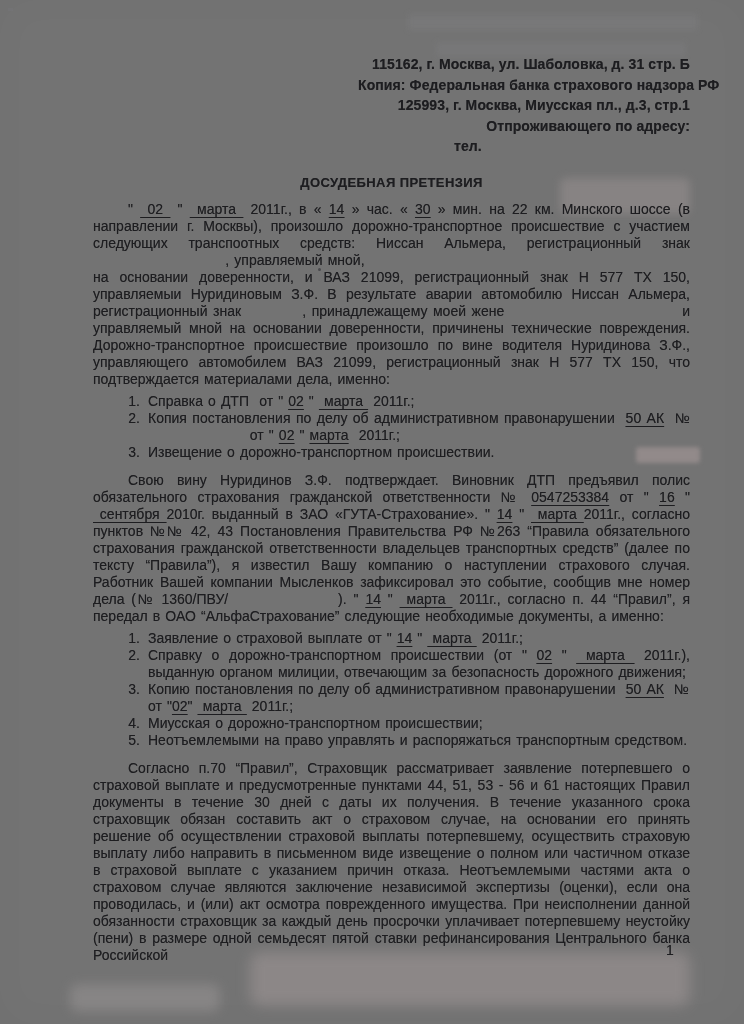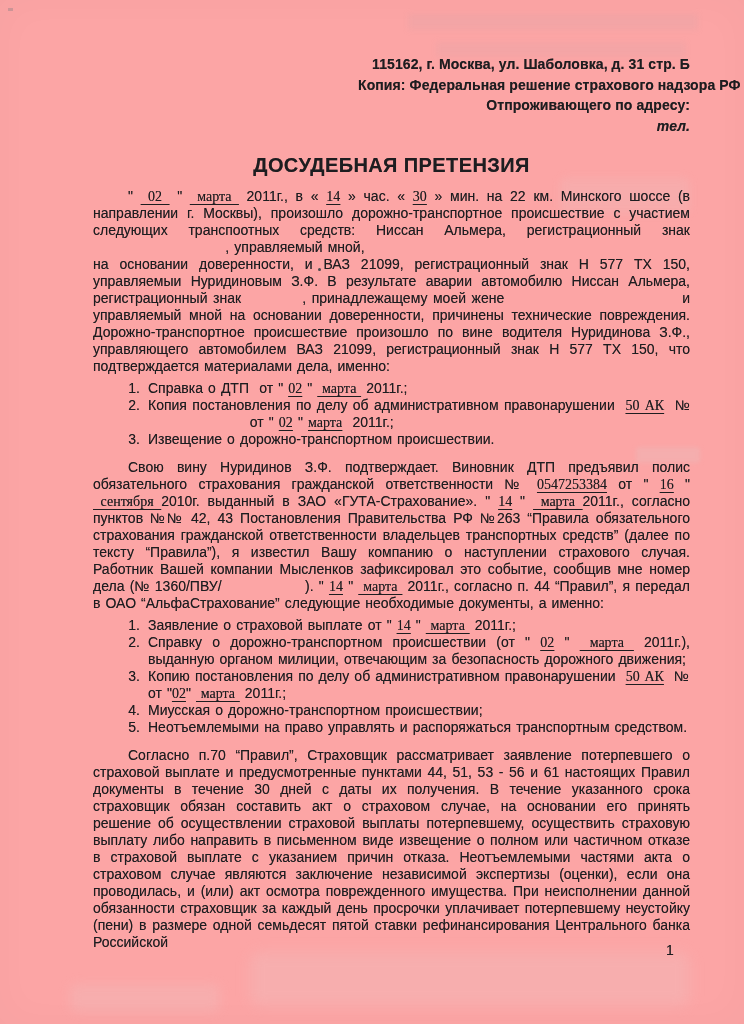--- a/index.html
+++ b/index.html
@@ -1,43 +1,43 @@
 <!DOCTYPE html>
 <html><head>
 <meta charset="utf-8">
 <style>
   html,body { margin:0; padding:0; background:#ffffff; }
   .page {
     position:relative; width:744px; height:1024px; overflow:hidden;
-    background:#fca5a5; color:#1d1d20;
+    background:#737373; color:#1d1d20;
     font-family:"Liberation Sans", sans-serif;
     box-shadow: inset 0 0 40px rgba(0,0,0,0.025);
     text-shadow: 0 0 0.5px rgba(25,25,28,0.55);
   }
   .content { position:absolute; left:93px; top:54px; width:597px; }
 
   
   .addr { width:332px; margin-left:auto; font-weight:700; font-size:14px;
           line-height:20.5px; text-align:right; letter-spacing:0.1px; }
   .addr-row { white-space:nowrap; }
   .row-from { display:flex; justify-content:flex-end; padding-left:38px; }
   .row-addr { text-align:left; padding-left:52px; }
-  .row-tel  { text-align:right; padding-left:96px;font-style:italic; }
+  .row-tel  { text-align:left; padding-left:96px; }
 
-  .doc-title { text-align:center; font-weight:700; font-size:20px;
+  .doc-title { text-align:center; font-weight:700; font-size:13px;
                letter-spacing:0.4px; margin-top:18px; }
   .title-dot { position:absolute; left:318px; top:268px; width:3px; height:3px;
                background:#4a4a4e; border-radius:50%; }
 
   .para { text-align:justify; text-indent:35px; font-size:14px; line-height:17px;
           margin:11px 0 0; word-spacing:1.2px; }
   ol.doc-list { margin:5px 0 0; padding-left:52px; font-size:14px; line-height:17px; }
   ol.doc-list li { text-align:justify; padding-left:3px; word-spacing:1.2px; }
 
-  u { text-decoration:underline; text-underline-offset:2.5px; text-decoration-thickness:1px;font-family:Liberation Serif, serif; }
+  u { text-decoration:underline; text-underline-offset:2.5px; text-decoration-thickness:1px; }
 
   .pagenum { position:absolute; left:666px; top:942px; font-size:14px; font-weight:400; }
 
   
   .artifact { position:absolute; pointer-events:none; }
   .ghost-a { left:408px; top:14px; width:290px; height:16px;
              background:rgba(170,170,175,0.10); filter:blur(3px); }
   .ghost-b { left:436px; top:42px; width:250px; height:15px;
              background:rgba(170,170,175,0.09); filter:blur(3px); }
   .smudge-1 { left:636px; top:447px; width:64px; height:16px;
@@ -62,21 +62,22 @@
   <div class="artifact smudge-1"></div>
   <div class="artifact smudge-3"></div>
   <div class="artifact smudge-4"></div>
   <div class="artifact speck"></div>
   <div class="title-dot"></div>
 
   <div class="content">
 
     <div class="addr">
       <div class="addr-row">115162, г. Москва, ул. Шаболовка, д. 31 стр. Б</div>
-      <div class="addr-row">Копия: Федеральная решение страхового надзора РФ</div>
+      <div class="addr-row">Копия: Федеральная банка страхового надзора РФ</div>
+      <div class="addr-row">125993, г. Москва, Миусская пл., д.3, стр.1</div>
       <div class="addr-row row-from">
         <span>От</span>
         <span>проживающего по адресу:</span>
       </div>
       <div class="addr-row row-tel">тел.</div>
     </div>
 
     <div class="doc-title">ДОСУДЕБНАЯ ПРЕТЕНЗИЯ</div>
 
     <p class="para">"&nbsp;<u>&nbsp;02&nbsp;</u>&nbsp;" <u>&nbsp;марта&nbsp;</u>  2011г., в «&nbsp;<u>14</u>&nbsp;» час. «&nbsp;<u>30</u>&nbsp;» мин. на 22 км. Минского шоссе (в направлении г. Москвы), произошло дорожно-транспортное происшествие с участием следующих транспоотных средств: Ниссан Альмера, регистрационный знак &nbsp;&nbsp;&nbsp;&nbsp;&nbsp;&nbsp;&nbsp;&nbsp;&nbsp;&nbsp;&nbsp;&nbsp;&nbsp;&nbsp;&nbsp;&nbsp;&nbsp;&nbsp;&nbsp;&nbsp;&nbsp;&nbsp;&nbsp;&nbsp;&nbsp;&nbsp;, управляемый мной,<br>на основании доверенности, и ВАЗ 21099, регистрационный знак Н 577 ТХ 150, управляемыи Нуридиновым З.Ф. В результате аварии автомобилю Ниссан Альмера, регистрационный знак &nbsp;&nbsp;&nbsp;&nbsp;&nbsp;&nbsp;&nbsp;&nbsp;&nbsp;&nbsp;, принадлежащему моей жене &nbsp;&nbsp;&nbsp;&nbsp;&nbsp;&nbsp;&nbsp;&nbsp;&nbsp;&nbsp;&nbsp;&nbsp;&nbsp;&nbsp;&nbsp;&nbsp;&nbsp;&nbsp;&nbsp;&nbsp;&nbsp;&nbsp;&nbsp;&nbsp;&nbsp;&nbsp;&nbsp;&nbsp;&nbsp;&nbsp; и управляемый мной на основании доверенности, причинены технические повреждения. Дорожно-транспортное происшествие произошло по вине водителя Нуридинова З.Ф., управляющего автомобилем ВАЗ 21099, регистрационный знак Н 577 ТХ 150, что подтверждается материалами дела, именно:</p>

